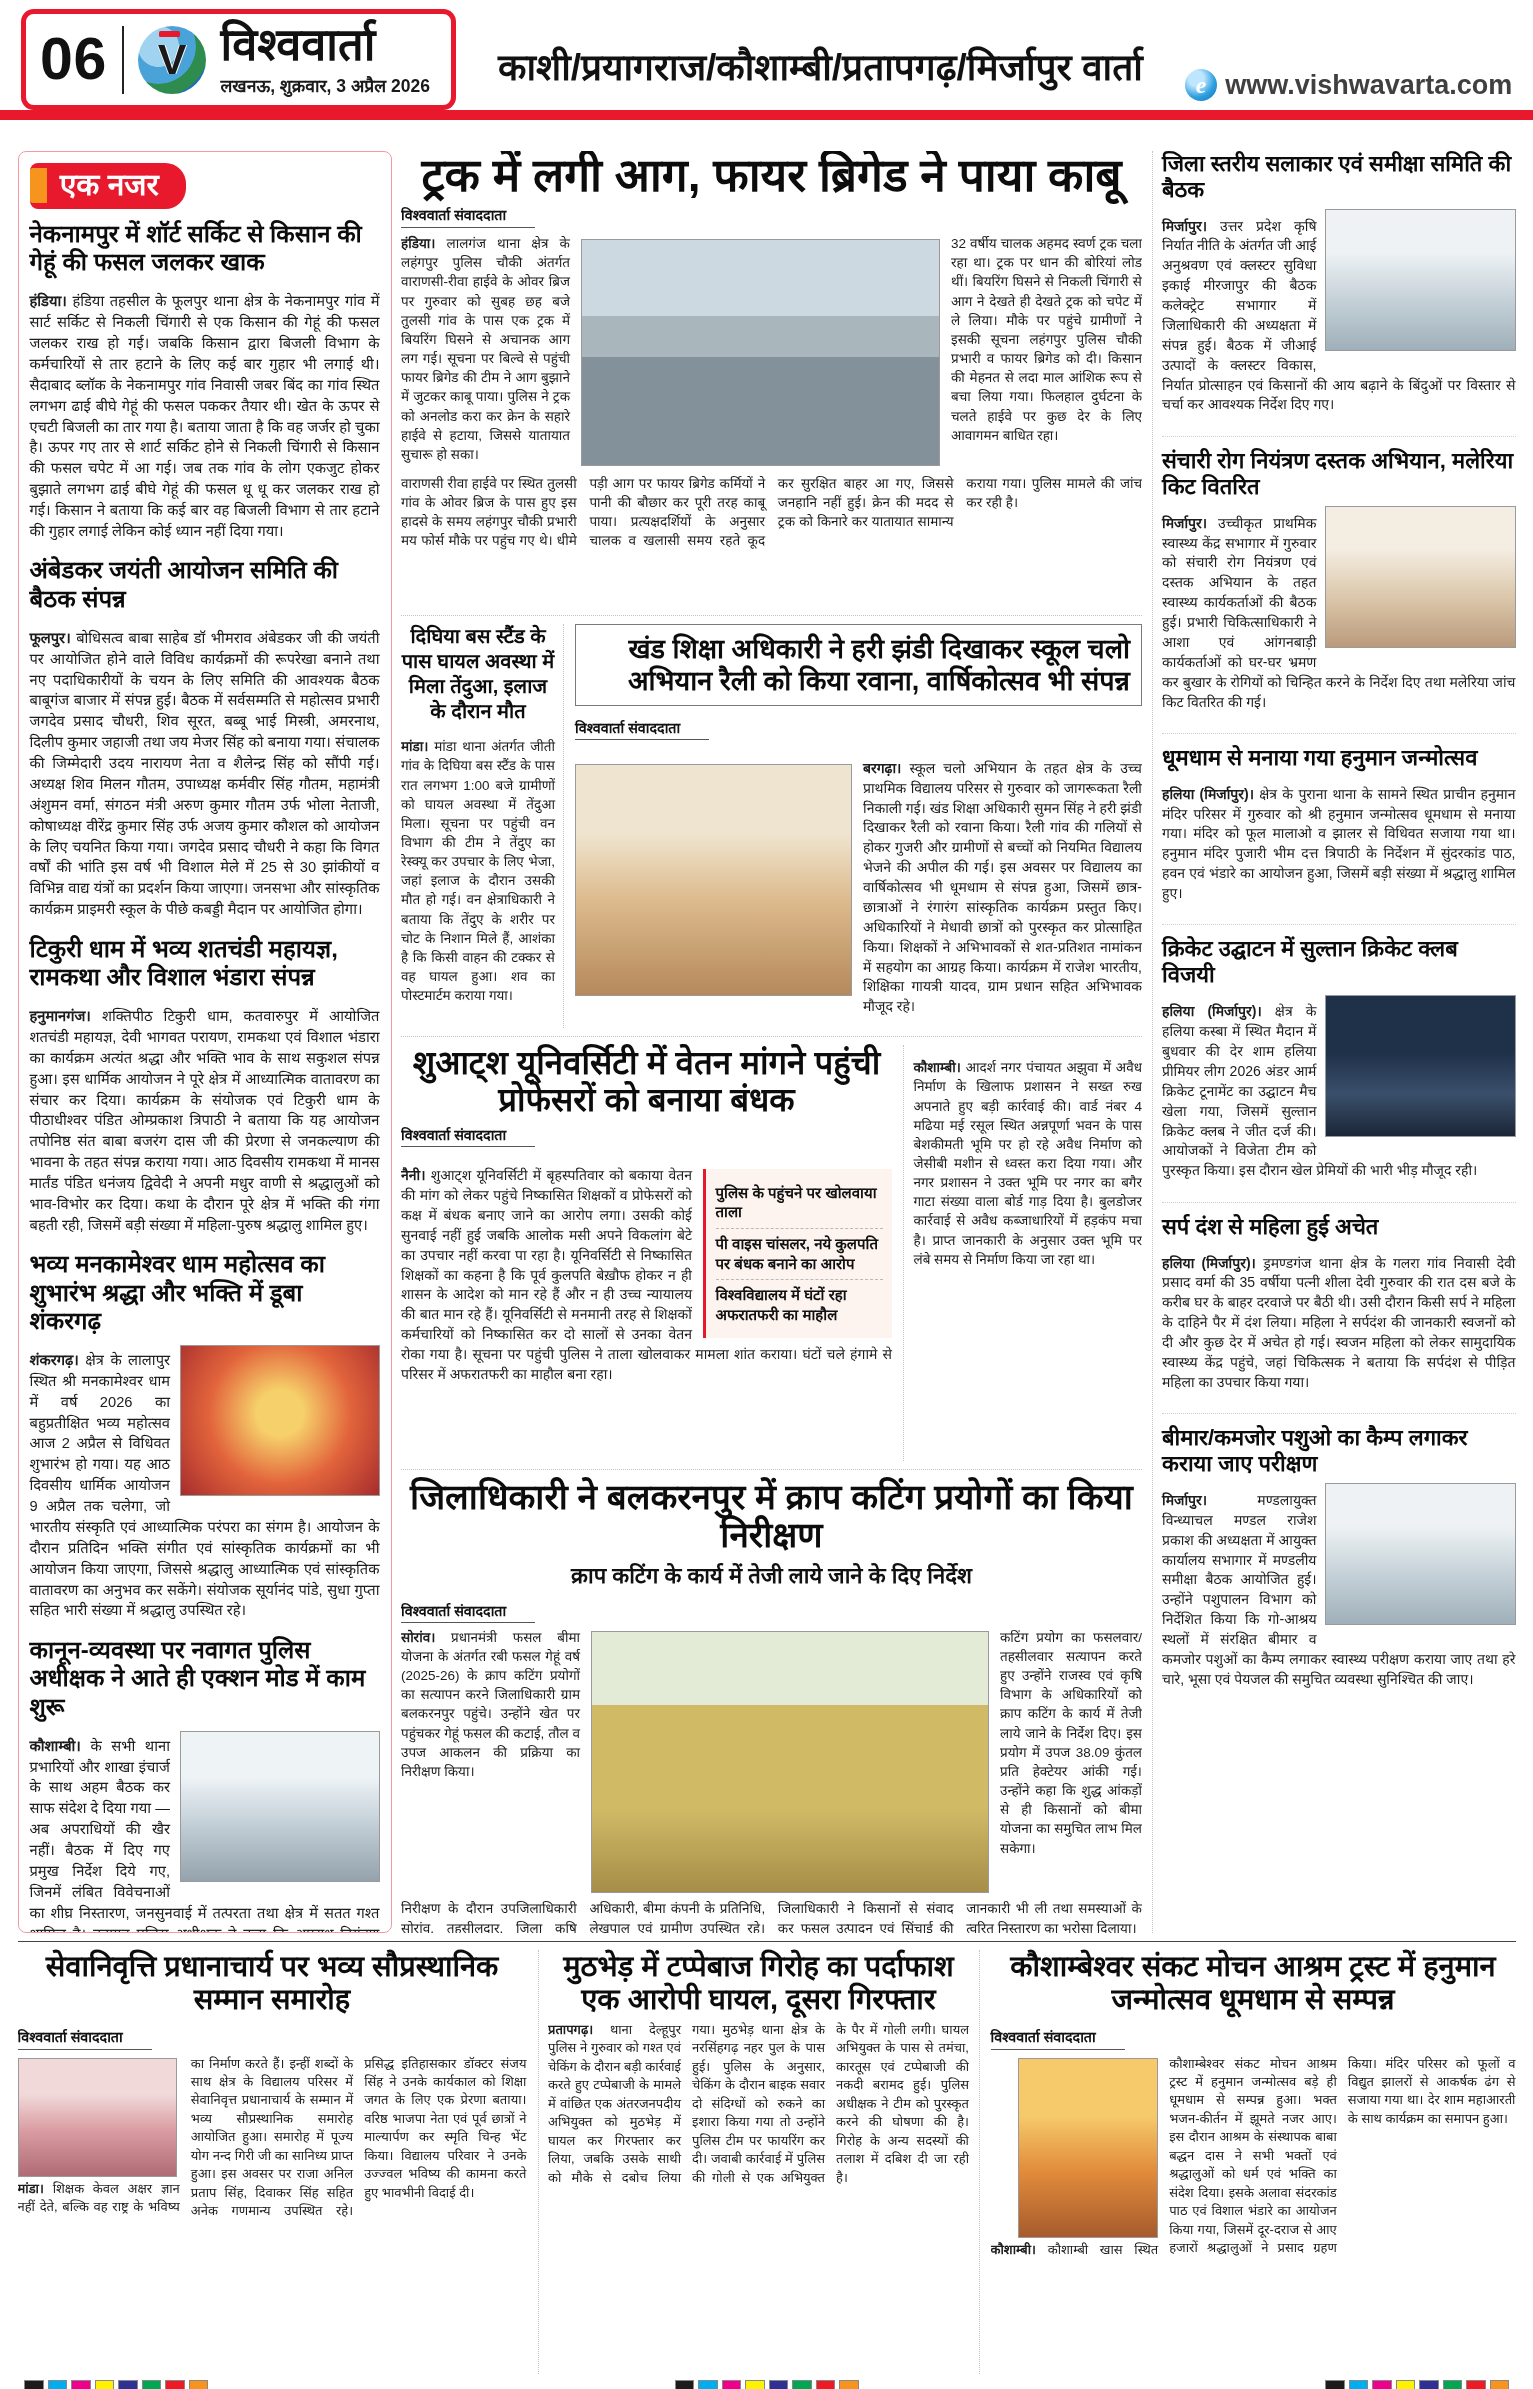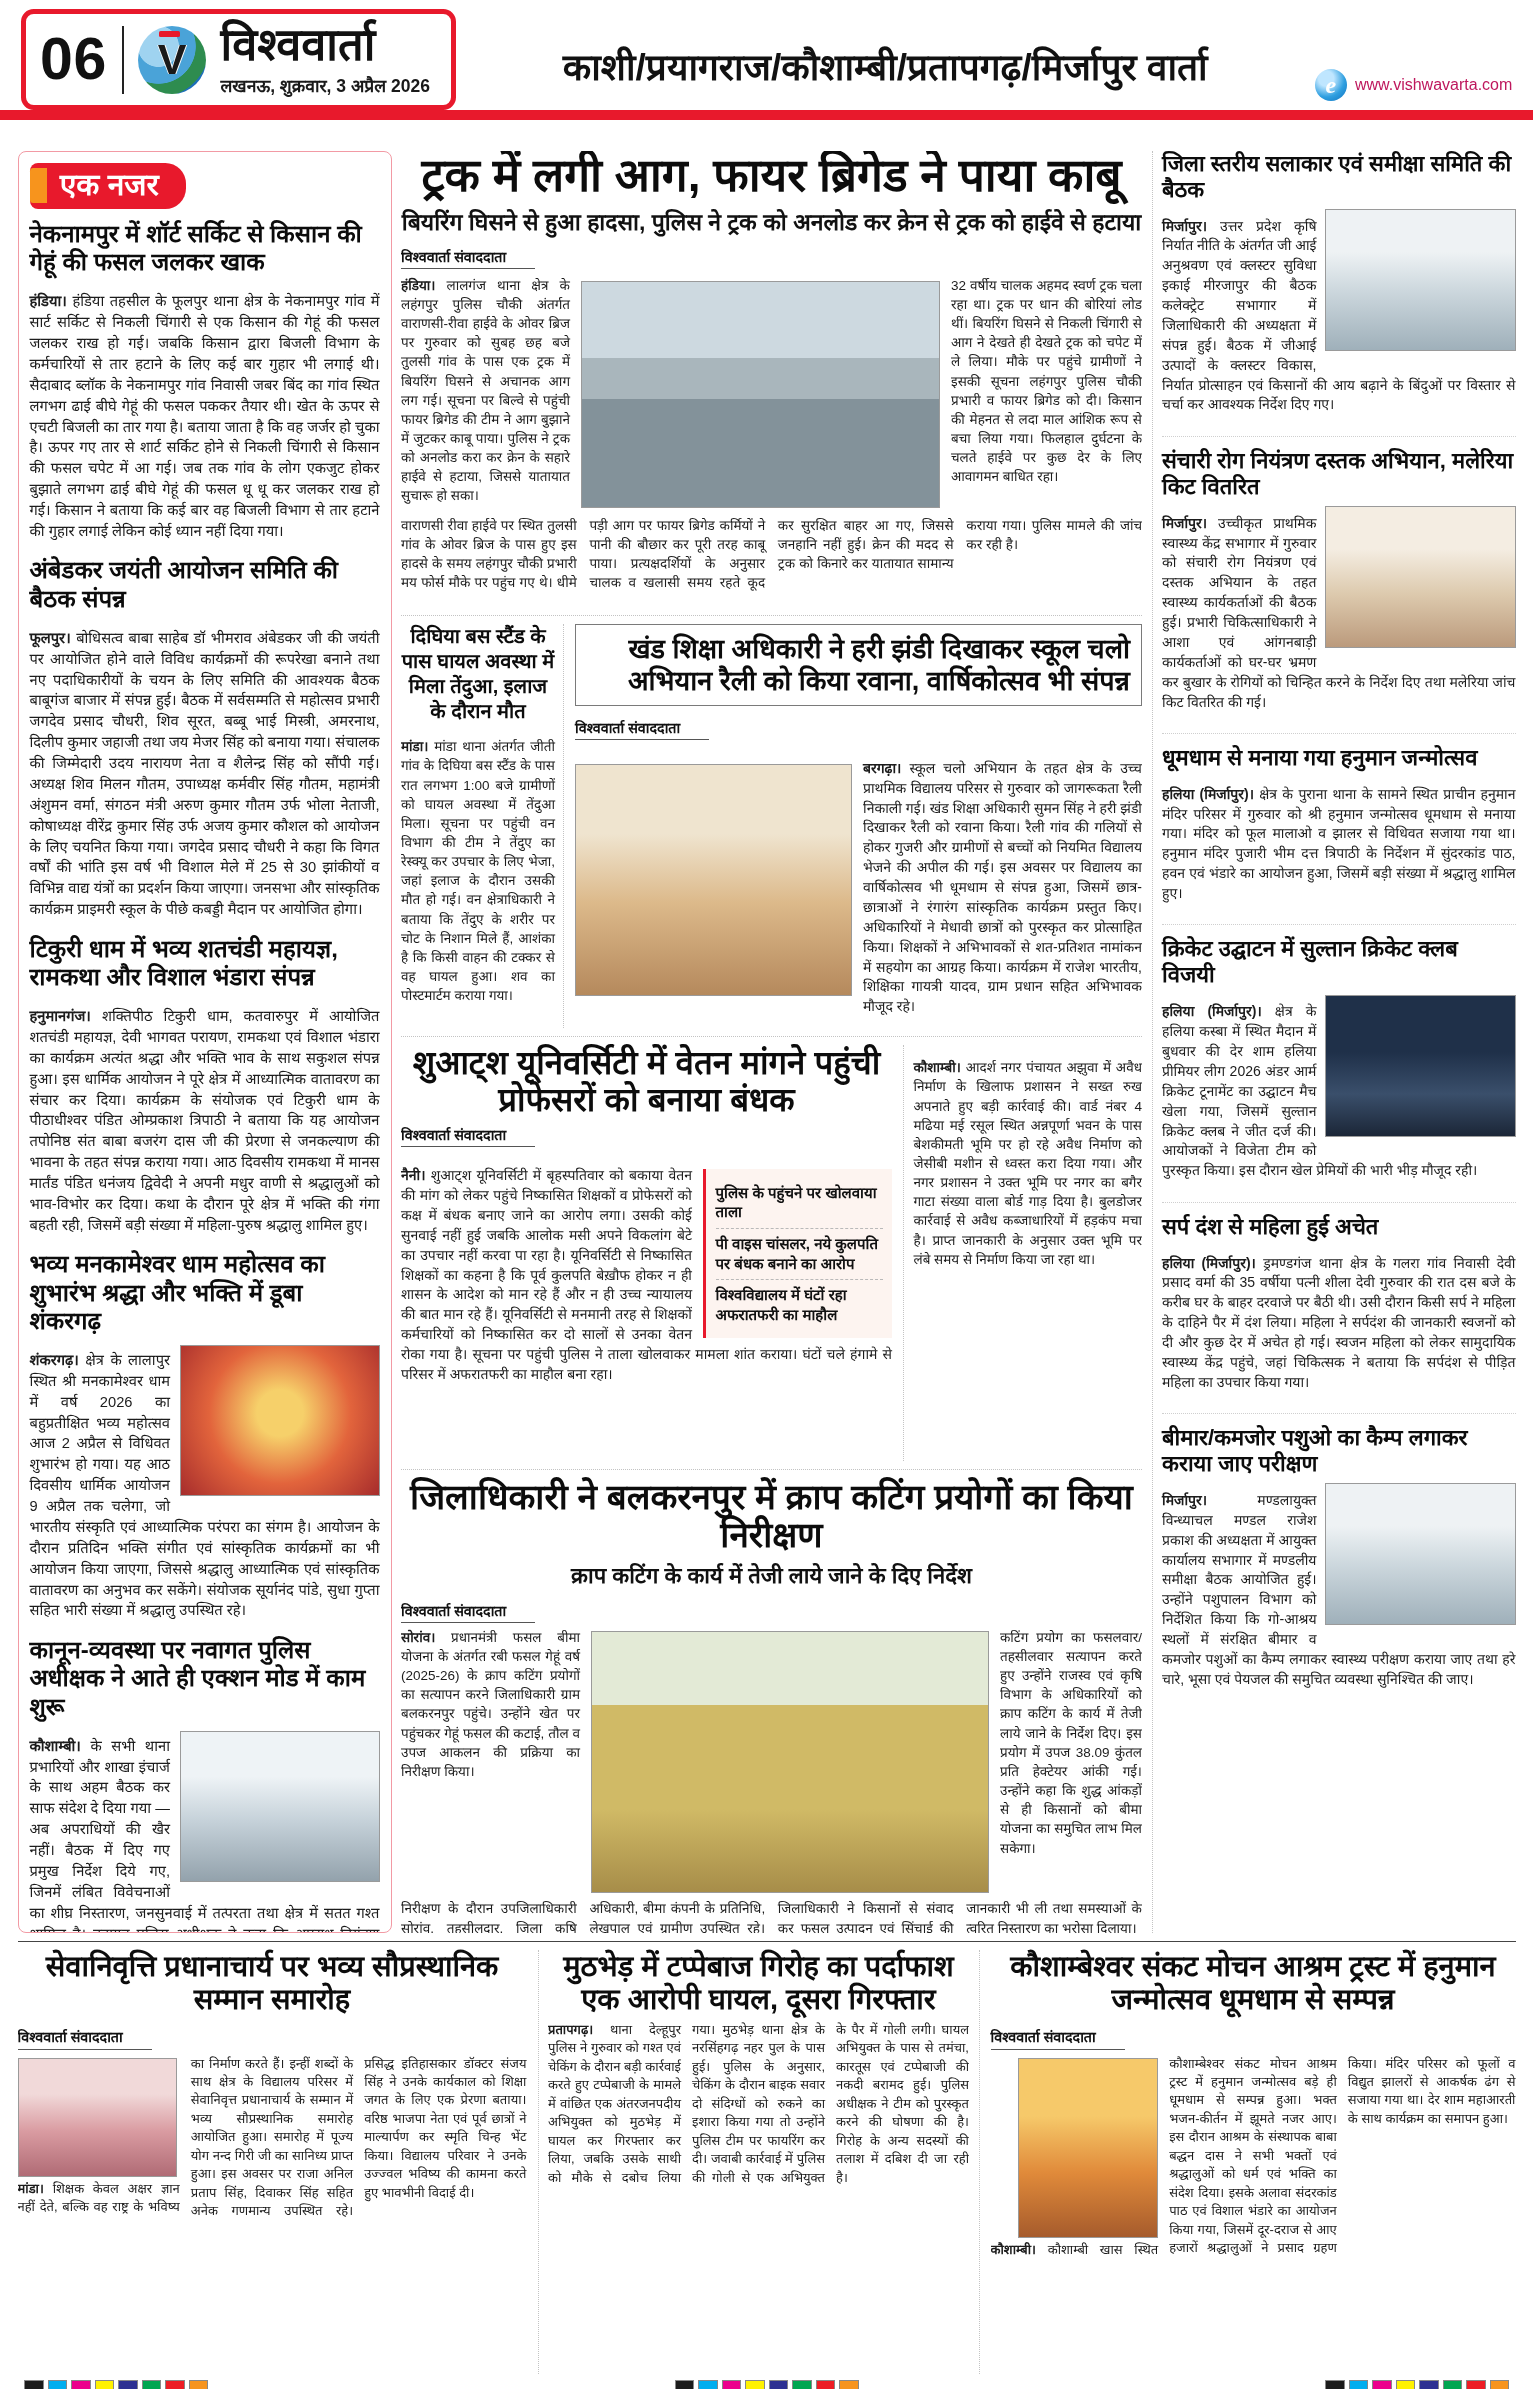--- a/index.html
+++ b/index.html
@@ -18,21 +18,21 @@
   .logo-globe .v{font-size:43px;font-weight:900;color:#1a1a1a;text-shadow:0.8px 0 #fff,-0.8px 0 #fff;}
   .logo-globe .flag{position:absolute;top:4.8px;left:20.7px;width:20.7px;height:6.4px;background:#e8192c;border-radius:1.6px;}
   .brand-name{font-size:45px;font-weight:800;line-height:1;}
   .brand-date{font-size:17.5px;font-weight:700;margin-top:6.4px;color:#1a1a1a;}
   .mast-center{flex:1;text-align:center;font-size:37px;font-weight:800;padding-top:11px;}
   .mast-site{display:flex;align-items:center;gap:8px;margin-top:51px;}
   .e-icon{width:32px;height:32px;border-radius:50%;flex:0 0 auto;
     background:radial-gradient(circle at 35% 30%,#bfe6ff 0 25%,#2f9fe0 60%,#0d6fbd 100%);
     color:#fff;font-size:24px;font-weight:800;font-family:"Liberation Serif",serif;
     display:flex;align-items:center;justify-content:center;font-style:italic;}
-  .site-text{font-size:16px;font-weight:400;color:#be185d;}
+  .site-text{font-size:27px;font-weight:700;color:#404040;}
   .red-bar{height:9.5px;background:#e8192c;margin:0 0 8px 0;}
 
   
   .content{display:flex;gap:9.5px;padding:3.2px 17.5px 0 17.5px;height:1785px;overflow:hidden;box-sizing:border-box;margin-top:28px;}
   .sidebar{width:374px;flex:0 0 auto;border:1.6px solid #f29aa4;border-radius:8px;
     padding:9.5px 11px;box-sizing:border-box;overflow:hidden;}
   .middle{flex:1;min-width:0;overflow:hidden;}
   .rightcol{width:364px;flex:0 0 auto;border-left:0.8px dotted #c3c3c3;padding-left:9.5px;
     box-sizing:border-box;overflow:hidden;}
 
@@ -197,21 +197,20 @@
         <h3>कानून-व्यवस्था पर नवागत पुलिस अधीक्षक ने आते ही एक्शन मोड में काम शुरू</h3>
         <div class="sb-photo photo ph-meeting"></div>
         <p class="body-text"><b class="dateline">कौशाम्बी।</b> <span>के सभी थाना प्रभारियों और शाखा इंचार्ज के साथ अहम बैठक कर साफ संदेश दे दिया गया — अब अपराधियों की खैर नहीं। बैठक में दिए गए प्रमुख निर्देश दिये गए, जिनमें लंबित विवेचनाओं का शीघ्र निस्तारण, जनसुनवाई में तत्परता तथा क्षेत्र में सतत गश्त शामिल है। नवागत पुलिस अधीक्षक ने कहा कि अपराध नियंत्रण सर्वोच्च प्राथमिकता रहेगी।</span></p>
       </article>
     </aside>
 
     <main class="middle">
 
       <article class="truck">
         <h2>ट्रक में लगी आग, फायर ब्रिगेड ने पाया काबू</h2>
-        <div class="subhead">बियरिंग घिसने से हुआ हादसा, पुलिस ने ट्रक को अनलोड कर क्रेन से ट्रक को हाईवे से हटाया</div>
         <div class="byline">विश्ववार्ता संवाददाता</div>
         <div class="truck-cols">
           <div class="truck-col c1 body-text"><b class="dateline">हंडिया।</b> <span>लालगंज थाना क्षेत्र के लहंगपुर पुलिस चौकी अंतर्गत वाराणसी-रीवा हाईवे के ओवर ब्रिज पर गुरुवार को सुबह छह बजे तुलसी गांव के पास एक ट्रक में बियरिंग घिसने से अचानक आग लग गई। सूचना पर बिल्वे से पहुंची फायर ब्रिगेड की टीम ने आग बुझाने में जुटकर काबू पाया। पुलिस ने ट्रक को अनलोड करा कर क्रेन के सहारे हाईवे से हटाया, जिससे यातायात सुचारू हो सका।</span></div>
           <div class="truck-photo photo ph-road"></div>
           <div class="truck-col c2 body-text"><span>32 वर्षीय चालक अहमद स्वर्ण ट्रक चला रहा था। ट्रक पर धान की बोरियां लोड थीं। बियरिंग घिसने से निकली चिंगारी से आग ने देखते ही देखते ट्रक को चपेट में ले लिया। मौके पर पहुंचे ग्रामीणों ने इसकी सूचना लहंगपुर पुलिस चौकी प्रभारी व फायर ब्रिगेड को दी। किसान की मेहनत से लदा माल आंशिक रूप से बचा लिया गया। फिलहाल दुर्घटना के चलते हाईवे पर कुछ देर के लिए आवागमन बाधित रहा।</span></div>
         </div>
         <div class="truck-cont body-text"><span>वाराणसी रीवा हाईवे पर स्थित तुलसी गांव के ओवर ब्रिज के पास हुए इस हादसे के समय लहंगपुर चौकी प्रभारी मय फोर्स मौके पर पहुंच गए थे। धीमे पड़ी आग पर फायर ब्रिगेड कर्मियों ने पानी की बौछार कर पूरी तरह काबू पाया। प्रत्यक्षदर्शियों के अनुसार चालक व खलासी समय रहते कूद कर सुरक्षित बाहर आ गए, जिससे जनहानि नहीं हुई। क्रेन की मदद से ट्रक को किनारे कर यातायात सामान्य कराया गया। पुलिस मामले की जांच कर रही है।</span></div>
       </article>
 
       <div class="row2">

